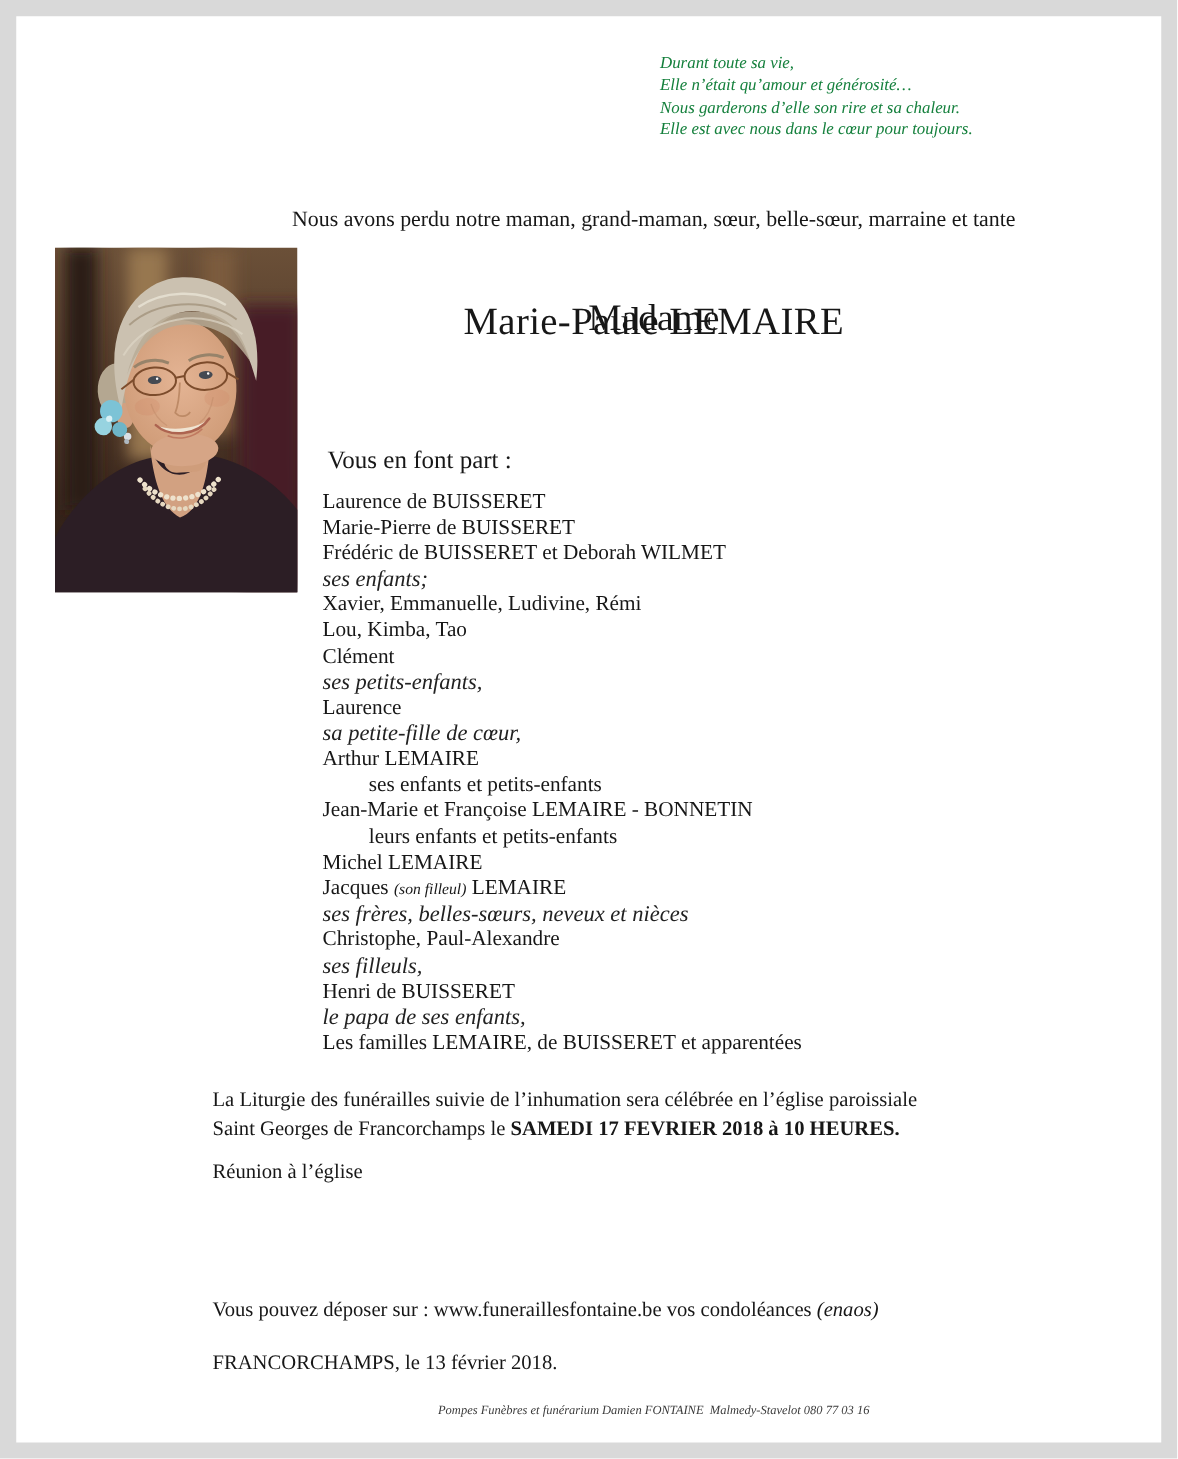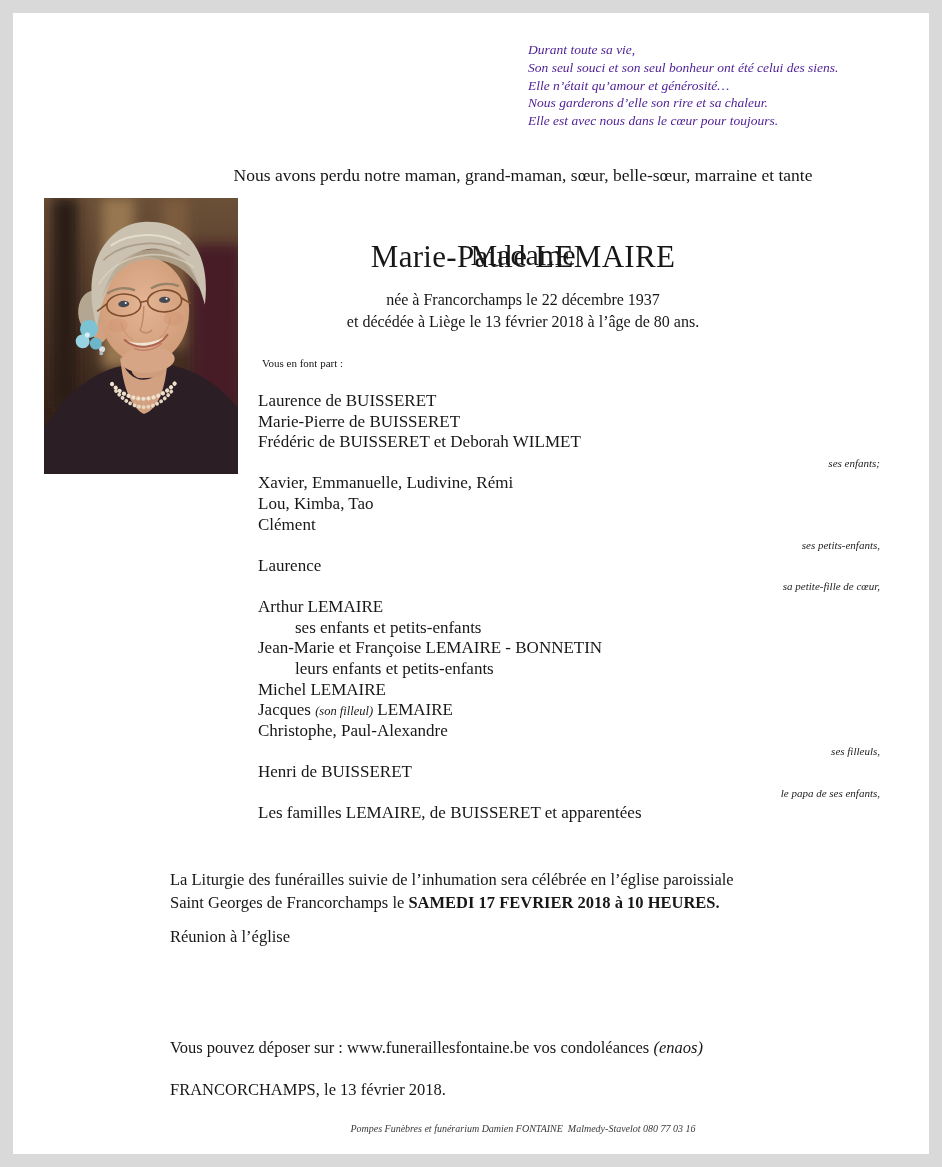--- a/index.html
+++ b/index.html
@@ -3,33 +3,33 @@
 <meta charset="utf-8">
 <style>
   html,body{margin:0;padding:0;background:#ffffff;}
   .page{
     position:relative;width:942px;height:1167px;background:#ffffff;
     font-family:"Liberation Serif","DejaVu Serif",serif;color:#171717;
     overflow:hidden;
   }
   .frame{position:absolute;inset:0;border:13px solid #d9d9d9;pointer-events:none;}
 
-  .epigraph{position:absolute;left:528px;top:41px;font-style:italic;font-size:13.5px;line-height:17.8px;color:#4c1d95;}
+  .epigraph{position:absolute;left:528px;top:41px;font-style:italic;font-size:13.5px;line-height:17.8px;color:#15803d;}
 
   .centered{position:absolute;left:106px;right:2px;text-align:center;}
   .intro{top:165px;font-size:17.5px;}
   .title-madame{top:198px;font-size:30px;margin-top:40px;}
   .title-name{top:239px;font-size:31px;font-weight:normal;letter-spacing:.3px;}
   .dates{top:289px;font-size:16px;line-height:21.5px;}
 
-  .vous{position:absolute;left:262px;top:357px;font-size:11px;}
+  .vous{position:absolute;left:262px;top:357px;font-size:20px;}
 
   .family{position:absolute;left:258px;top:391px;width:622px;}
   .fl{height:20.62px;line-height:20.62px;font-size:17px;white-space:nowrap;}
-  .fl.rel{text-align:right;font-style:italic;font-size:11px;color:#222;}
+  .fl.rel{font-style:italic;font-size:18px;color:#222;}
   .fl.ind{padding-left:37px;}
   .note{font-size:12.5px;font-style:italic;text-align:center;}
 
   .para{position:absolute;left:170px;font-size:16.5px;line-height:23px;white-space:nowrap;}
   .p-liturgy{top:868px;}
   .p-reunion{top:925px;}
   .p-repose{top:968px;line-height:22.5px;}
   .p-condol{top:1036px;}
   .p-date{top:1078px;}
   .para b{font-weight:bold;}
@@ -42,21 +42,20 @@
 </style>
 </head>
 <body>
 
 <div class="page">
 
   <div class="frame"></div>
 
   <div class="epigraph">
     <div>Durant toute sa vie,</div>
-    <div>Son seul souci et son seul bonheur ont été celui des siens.</div>
     <div>Elle n’était qu’amour et générosité…</div>
     <div>Nous garderons d’elle son rire et sa chaleur.</div>
     <div>Elle est avec nous dans le cœur pour toujours.</div>
   </div>
 
   <div class="photo">
     <svg viewBox="0 0 194 276" preserveAspectRatio="none" aria-hidden="true">
       <defs>
         <linearGradient id="bg" x1="0" y1="0" x2="0" y2="1">
           <stop offset="0" stop-color="#6b5038"></stop>
@@ -130,44 +129,41 @@
         <path d="M79,141 C88,152 112,151 122,138 C112,146 90,147 79,141 Z" fill="#f0e4d2"></path>
         <path d="M79,141 C90,152 112,151 122,138" stroke="#ad6450" stroke-width="2" stroke-linecap="round" fill="none"></path>
         <path d="M88,150 C96,154 108,153 116,146" stroke="#c07a60" stroke-width="1.2" fill="none"></path>
       </g>
     </svg>
   </div>
 
   <div class="centered intro">Nous avons perdu notre maman, grand-maman, sœur, belle-sœur, marraine et tante</div>
   <div class="centered title-madame">Madame</div>
   <div class="centered title-name">Marie-Paule LEMAIRE</div>
-  <div class="centered dates">
-    <div>née à Francorchamps le 22 décembre 1937</div>
-    <div>et décédée à Liège le 13 février 2018 à l’âge de 80 ans.</div>
-  </div>
 
   <div class="vous">Vous en font part :</div>
 
   <div class="family">
     <div class="fl name">Laurence de BUISSERET</div>
     <div class="fl name">Marie-Pierre de BUISSERET</div>
     <div class="fl name">Frédéric de BUISSERET et Deborah WILMET</div>
     <div class="fl rel">ses enfants;</div>
     <div class="fl name">Xavier, Emmanuelle, Ludivine, Rémi</div>
     <div class="fl name">Lou, Kimba, Tao</div>
     <div class="fl name">Clément</div>
     <div class="fl rel">ses petits-enfants,</div>
     <div class="fl name">Laurence</div>
     <div class="fl rel">sa petite-fille de cœur,</div>
     <div class="fl name">Arthur LEMAIRE</div>
     <div class="fl ind">ses enfants et petits-enfants</div>
     <div class="fl name">Jean-Marie et Françoise LEMAIRE - BONNETIN</div>
     <div class="fl ind">leurs enfants et petits-enfants</div>
     <div class="fl name">Michel LEMAIRE</div>
     <div class="fl name"><span>Jacques</span> <span class="note">(son filleul)</span> <span>LEMAIRE</span></div>
+    <div class="fl rel">ses frères, belles-sœurs, neveux et nièces</div>
     <div class="fl name">Christophe, Paul-Alexandre</div>
     <div class="fl rel">ses filleuls,</div>
     <div class="fl name">Henri de BUISSERET</div>
     <div class="fl rel">le papa de ses enfants,</div>
     <div class="fl name">Les familles LEMAIRE, de BUISSERET et apparentées</div>
   </div>
 
   <div class="para p-liturgy">
     <div>La Liturgie des funérailles suivie de l’inhumation sera célébrée en l’église paroissiale</div>
     <div><span>Saint Georges de Francorchamps le </span><b>SAMEDI 17 FEVRIER 2018 à 10 HEURES.</b></div>

